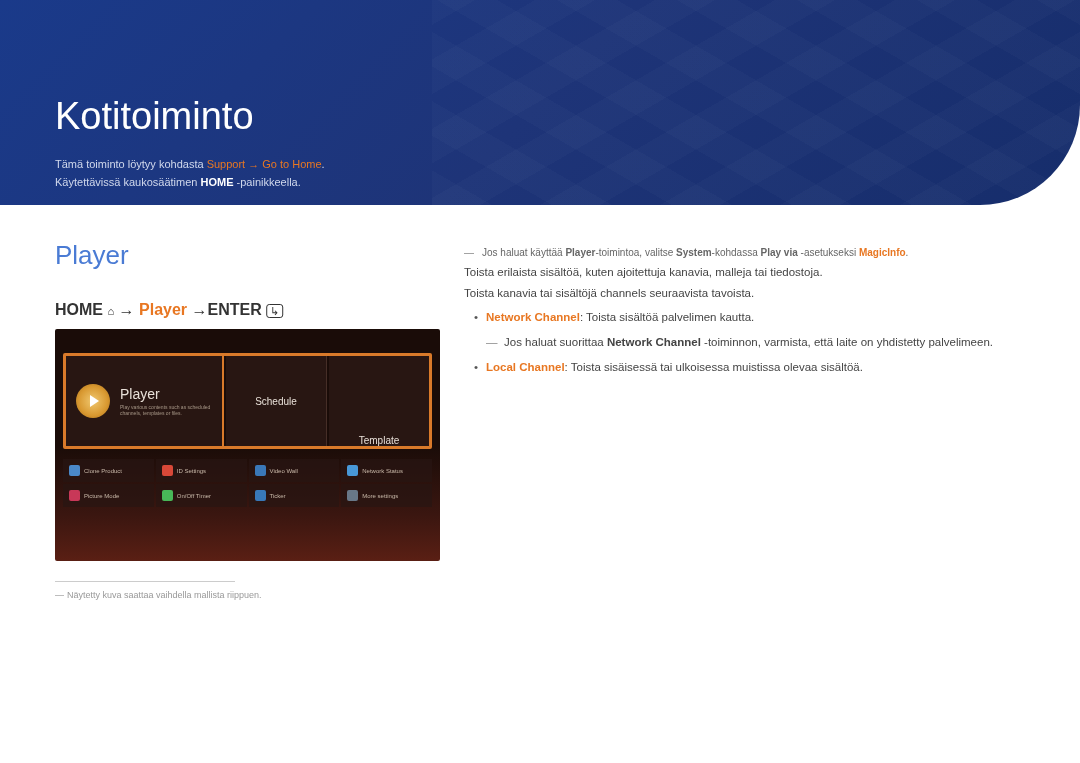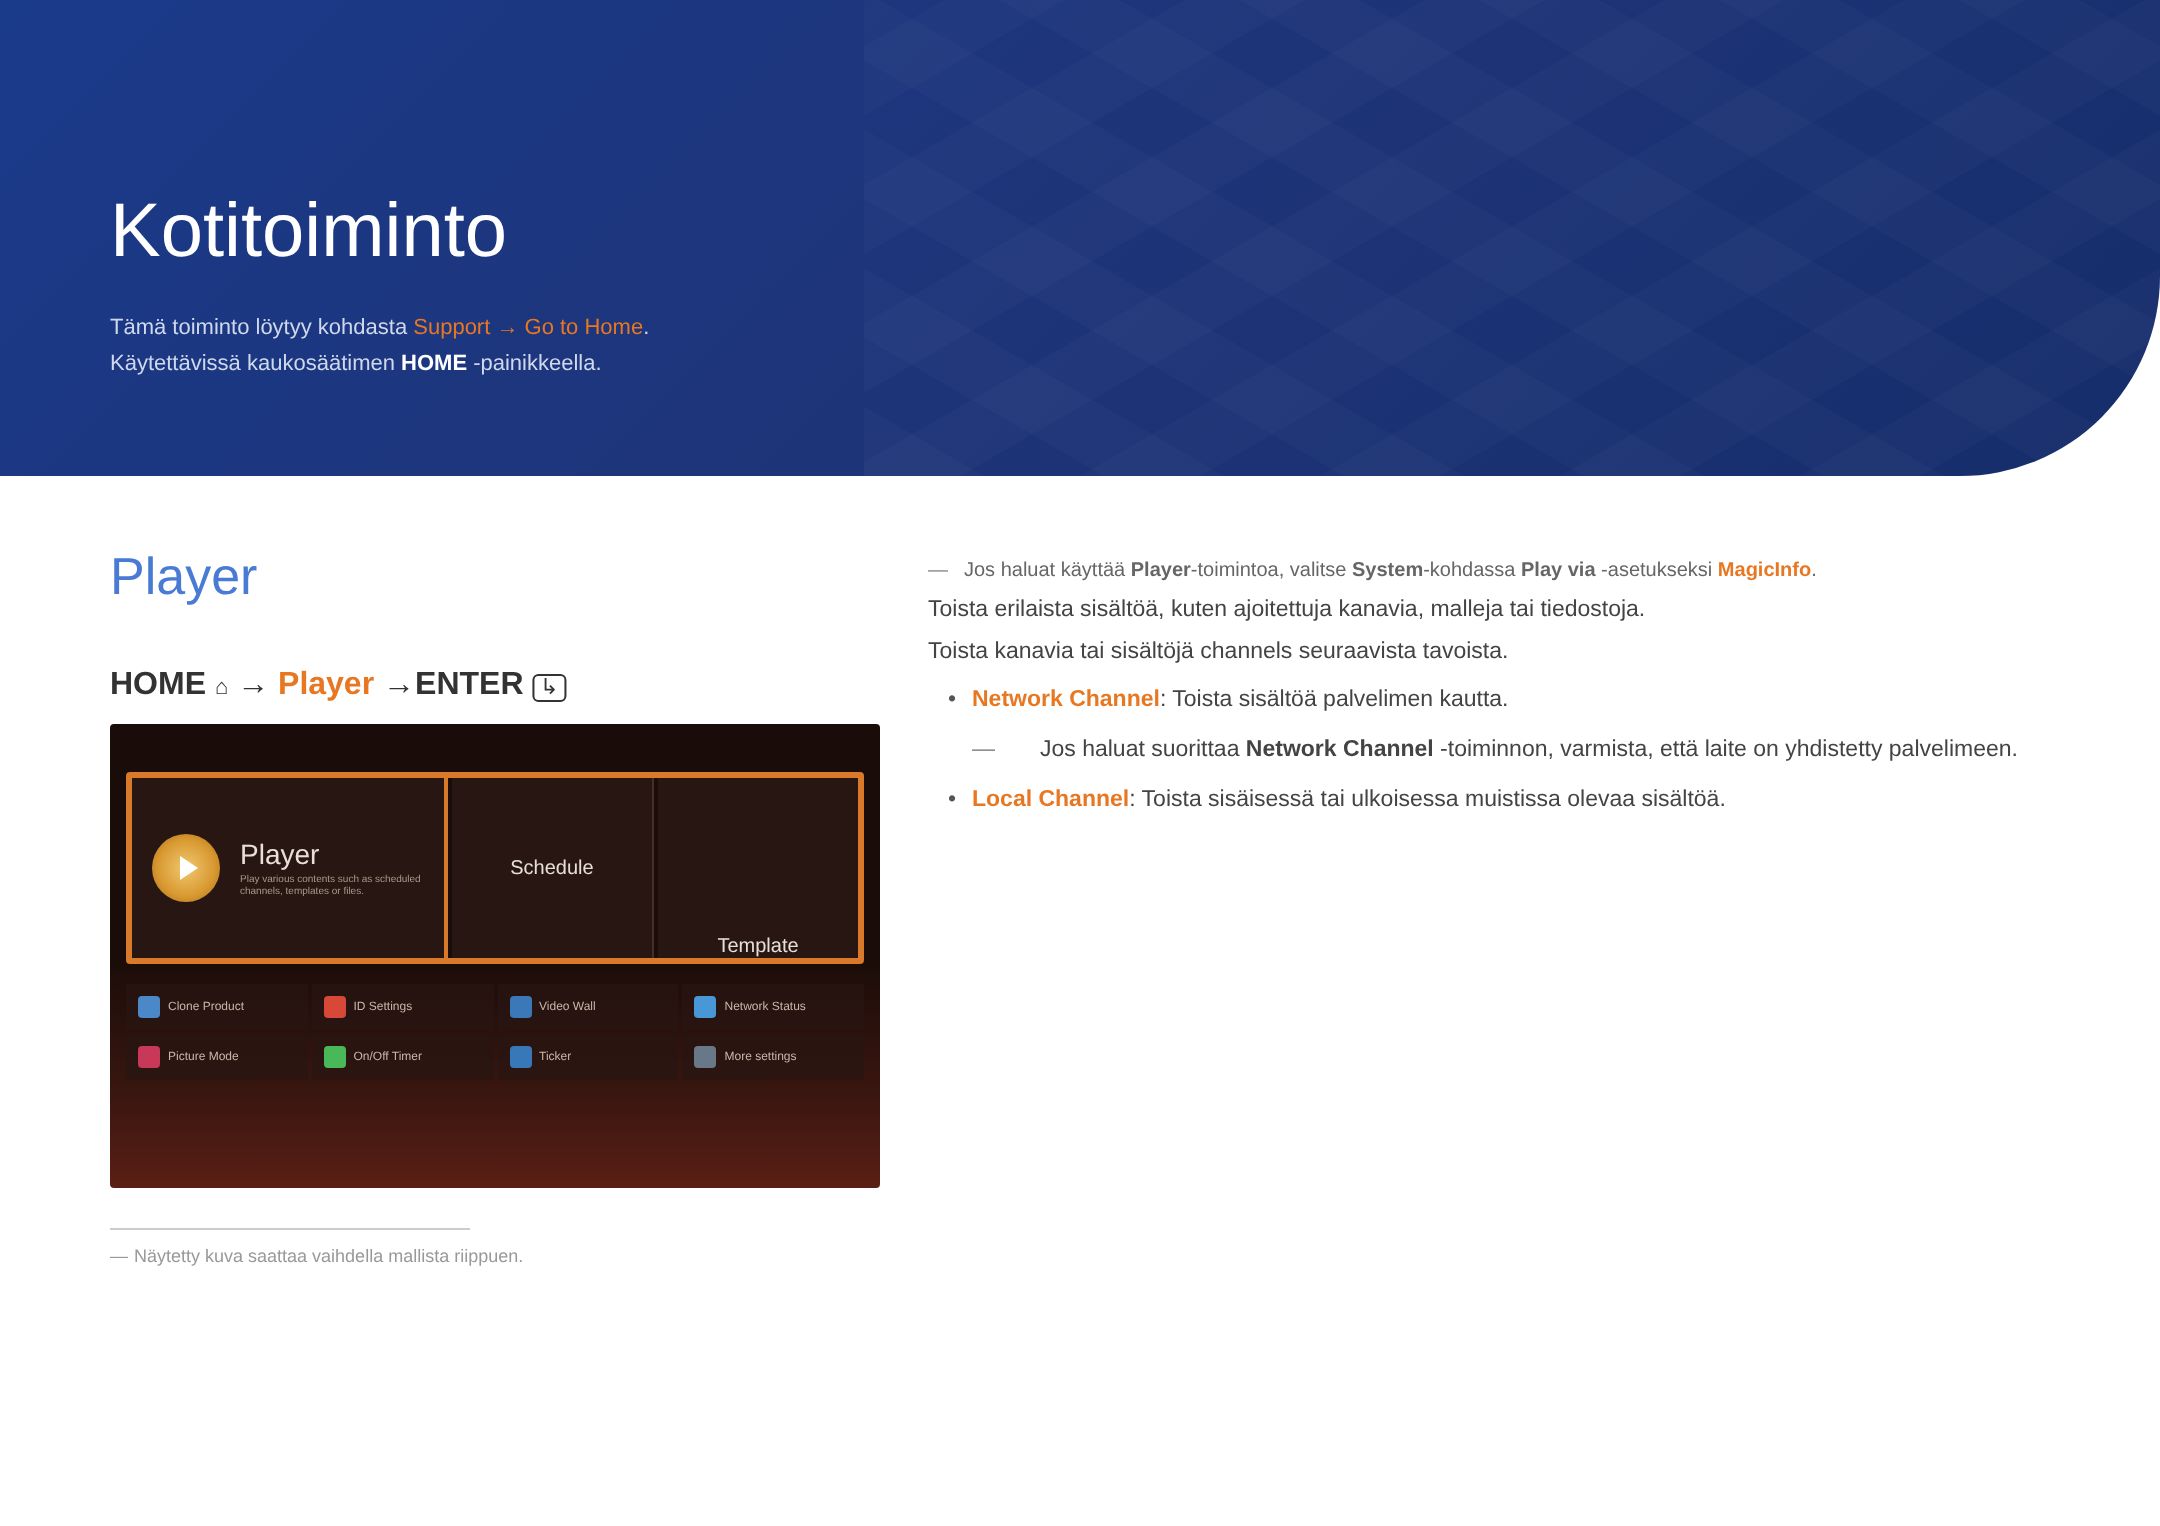--- a/index.html
+++ b/index.html
@@ -1,18 +1,18 @@
 <!DOCTYPE html>
 <html><head>
   <meta charset="utf-8">
   <style>
     * { margin: 0; padding: 0; box-sizing: border-box; }
     body { font-family: Arial, Helvetica, sans-serif; background: #fff; width: 1080px; }
     .banner {
-      height: 238px;
+      height: 205px;
       background: linear-gradient(135deg, #1a3a8a 0%, #1e3478 50%, #162d6b 100%);
       border-bottom-right-radius: 100px;
       padding: 30px 55px 0;
       color: #fff;
       position: relative;
       overflow: hidden;
     }
     .banner::before {
       content: '';
       position: absolute;
@@ -80,21 +80,21 @@
     .footnote-rule { width: 180px; border-top: 1px solid #ccc; margin: 20px 0 8px; }
     .footnote { font-size: 9px; color: #999; position: relative; padding-left: 12px; }
     .footnote::before { content: '―'; position: absolute; left: 0; }
 
     .body-text { font-size: 11.5px; color: #444; line-height: 1.8; }
     .body-text .note { color: #666; font-size: 10px; position: relative; padding-left: 18px; }
     .body-text .note::before { content: '―'; position: absolute; left: 0; color: #888; }
     .body-text ul { list-style: none; margin-top: 4px; }
     .body-text li { position: relative; padding-left: 22px; margin-top: 4px; }
     .body-text li::before { content: '•'; position: absolute; left: 10px; color: #555; }
-    .body-text li .sub-note { padding-left: 18px; position: relative; margin-top: 4px; display:block;text-align:center;}
+    .body-text li .sub-note { padding-left: 18px; position: relative; margin-top: 4px; display:block;}
     .body-text li .sub-note::before { content: '―'; position: absolute; left: 0; color: #888; }
     .b700 { font-weight: 700; }
     .orange-b { color: #e87722; font-weight: 700; }
 
     .glyph-home::after { content: '⌂'; font-size: 11px; }
     .glyph-enter::after { content: '↲'; font-size: 11px; display:inline-block; transform: scaleX(-1); border:1px solid #333; border-radius:3px; padding:0 3px; line-height:12px;}
   </style>
 </head>
 <body>
 

